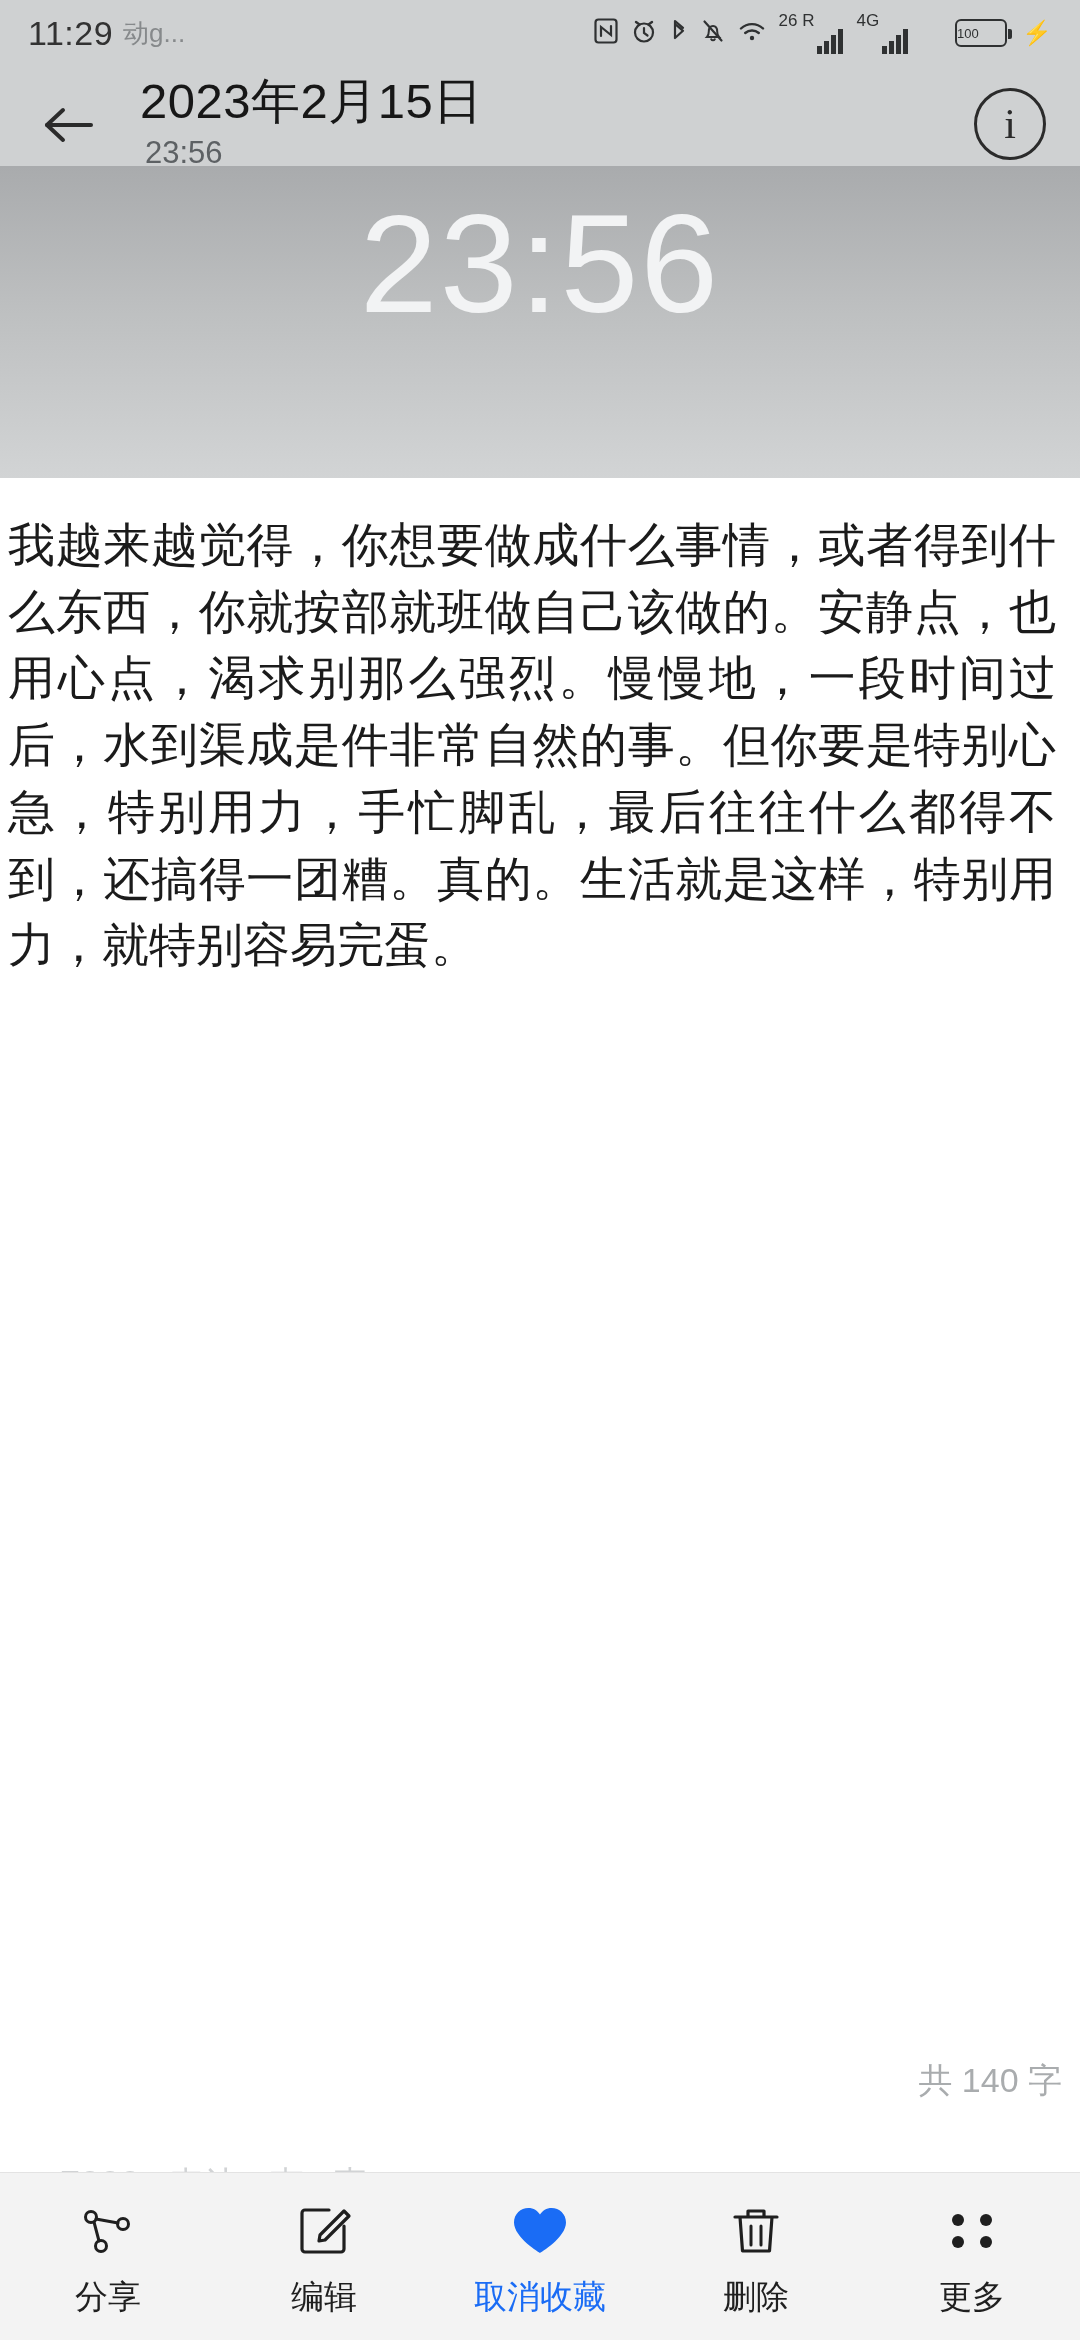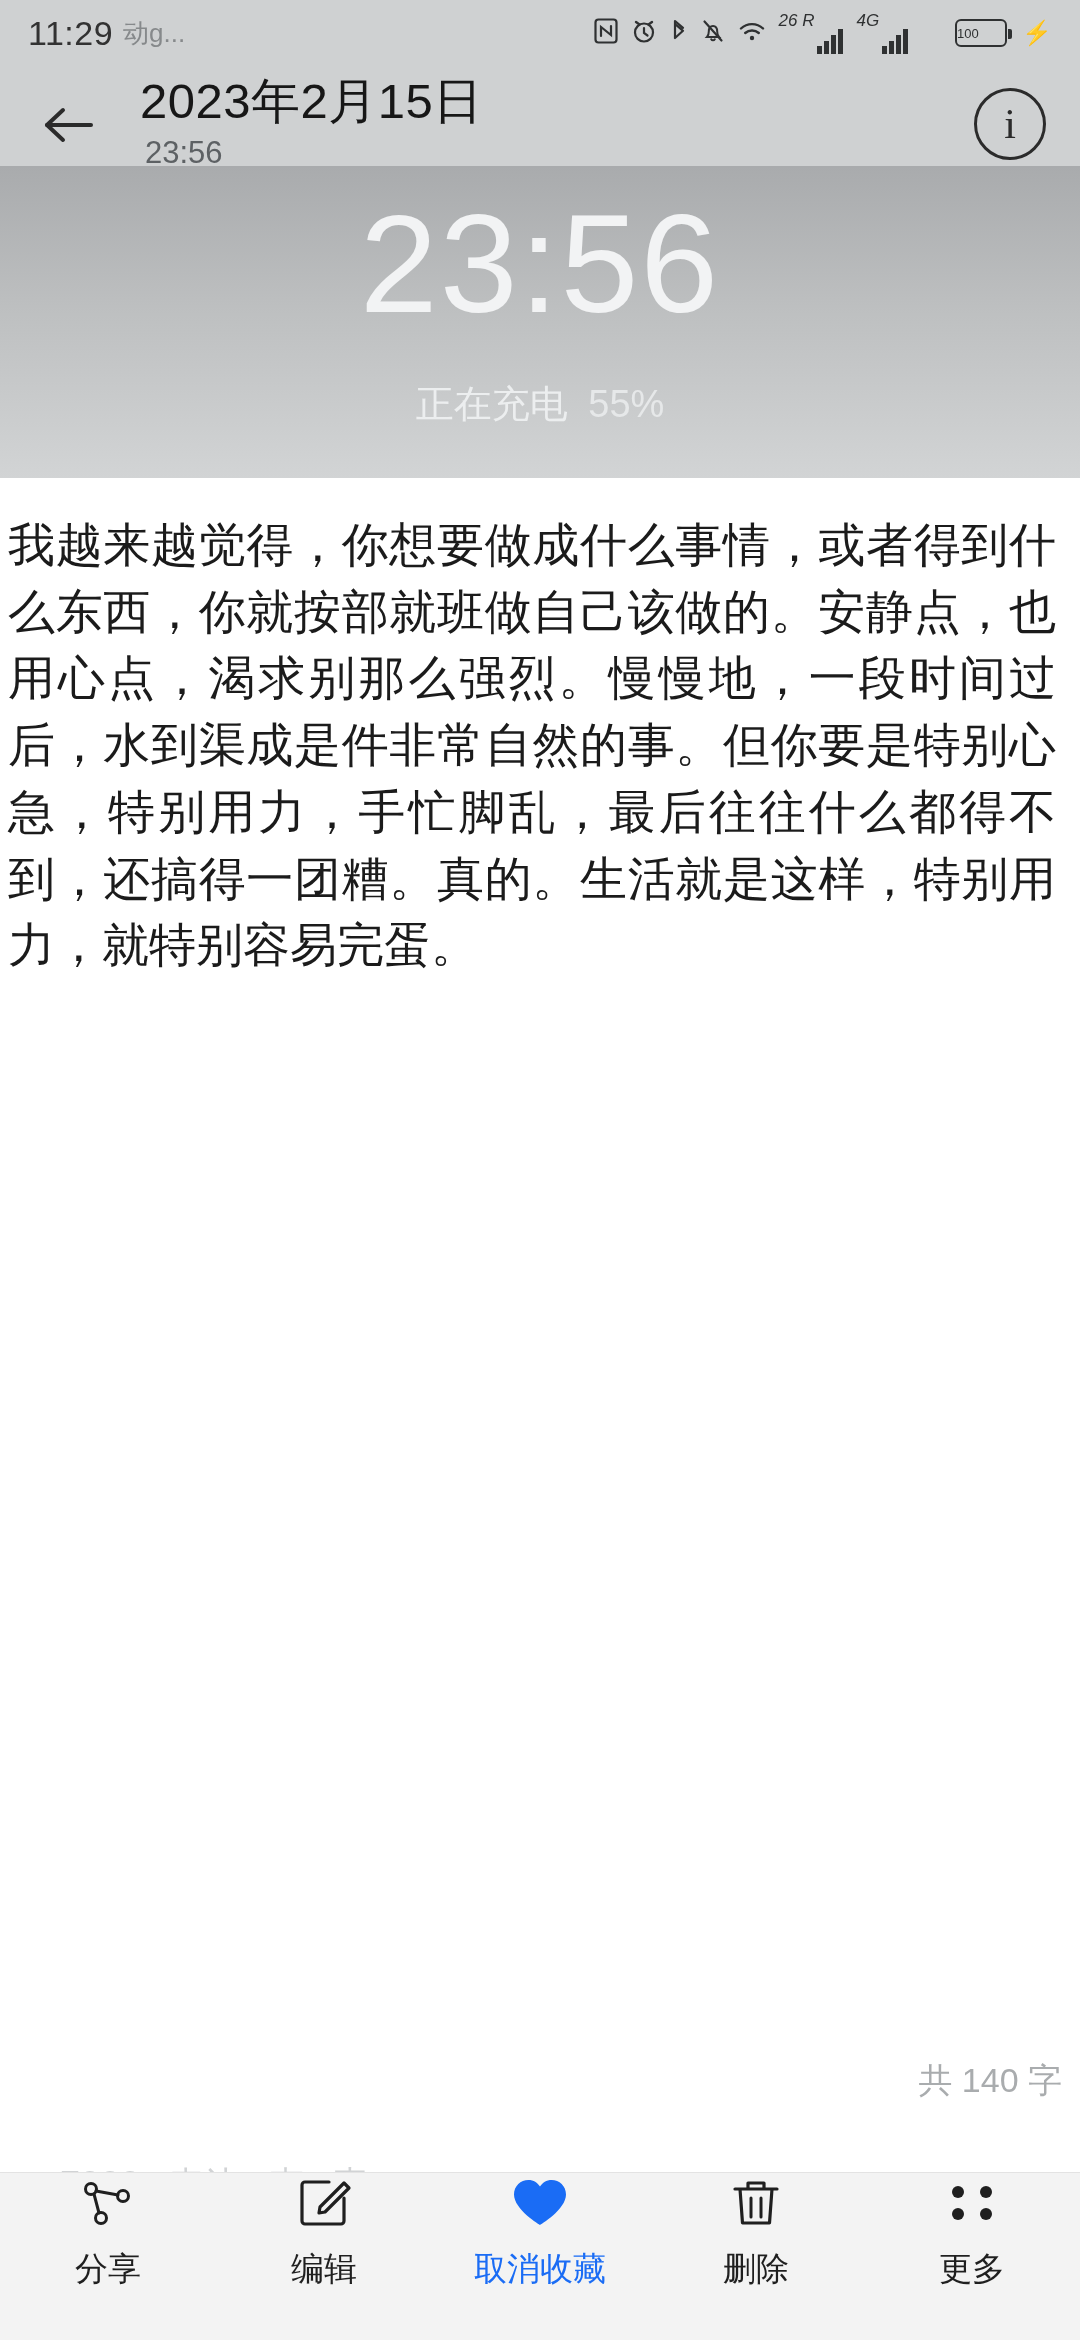--- a/index.html
+++ b/index.html
@@ -56,21 +56,20 @@
   .sb-net {
     display: flex;
     align-items: flex-end;
     gap: 3px;
   }
   .sb-net-label {
     font-size: 17px;
     line-height: 1;
     margin-bottom: 25px;
     color: #2f3132;
-    font-style: italic;
   }
   .bars { display: flex; align-items: flex-end; gap: 2px; height: 26px; }
   .bars i { width: 5px; background: #2f3132; display: block; }
   .bars i:nth-child(1) { height: 8px; }
   .bars i:nth-child(2) { height: 13px; }
   .bars i:nth-child(3) { height: 19px; }
   .bars i:nth-child(4) { height: 25px; }
   .battery {
     position: relative;
     width: 52px; height: 28px;
@@ -215,21 +214,21 @@
     border-top: 1px solid #e3e3e3;
     display: flex;
     align-items: center;
   }
   .tb-item {
     flex: 1;
     height: 100%;
     display: flex;
     flex-direction: column;
     align-items: center;
-    justify-content: flex-start;
+    justify-content: center;
     gap: 19px;
     color: #1f1f1f;
   }
   .tb-label { font-size: 33px; line-height: 1; }
   .tb-item.active .tb-label { color: #1a6cf5; }
   .tb-ico { height: 60px; display: flex; align-items: center; justify-content: center; }
   .tb-ico svg { display: block; }
   .dots { display: grid; grid-template-columns: 12px 12px; gap: 10px 16px; }
   .dots i { width: 12px; height: 12px; border-radius: 50%; background: #1f1f1f; display: block; }
 </style>
@@ -312,24 +311,20 @@
     </div>
     <div class="titlewrap">
       <div class="app-title">2023年2月15日</div>
       <div class="app-sub">23:56</div>
     </div>
     <div class="info-btn">i</div>
   </div>
 
   <div class="hero">
     <div class="hero-time">23:56</div>
-    <div class="hero-charge">
-      <span>正在充电</span>
-      <span class="pct">55%</span>
-    </div>
   </div>
 
   <div class="note">
     <p>我越来越觉得，你想要做成什么事情，或者得到什么东西，你就按部就班做自己该做的。安静点，也用心点，渴求别那么强烈。慢慢地，一段时间过后，水到渠成是件非常自然的事。但你要是特别心急，特别用力，手忙脚乱，最后往往什么都得不到，还搞得一团糟。真的。生活就是这样，特别用力，就特别容易完蛋。</p>
   </div>
 
   <div class="count">共 140 字</div>
 
   <div class="watermark">
     <span>7322</span>

